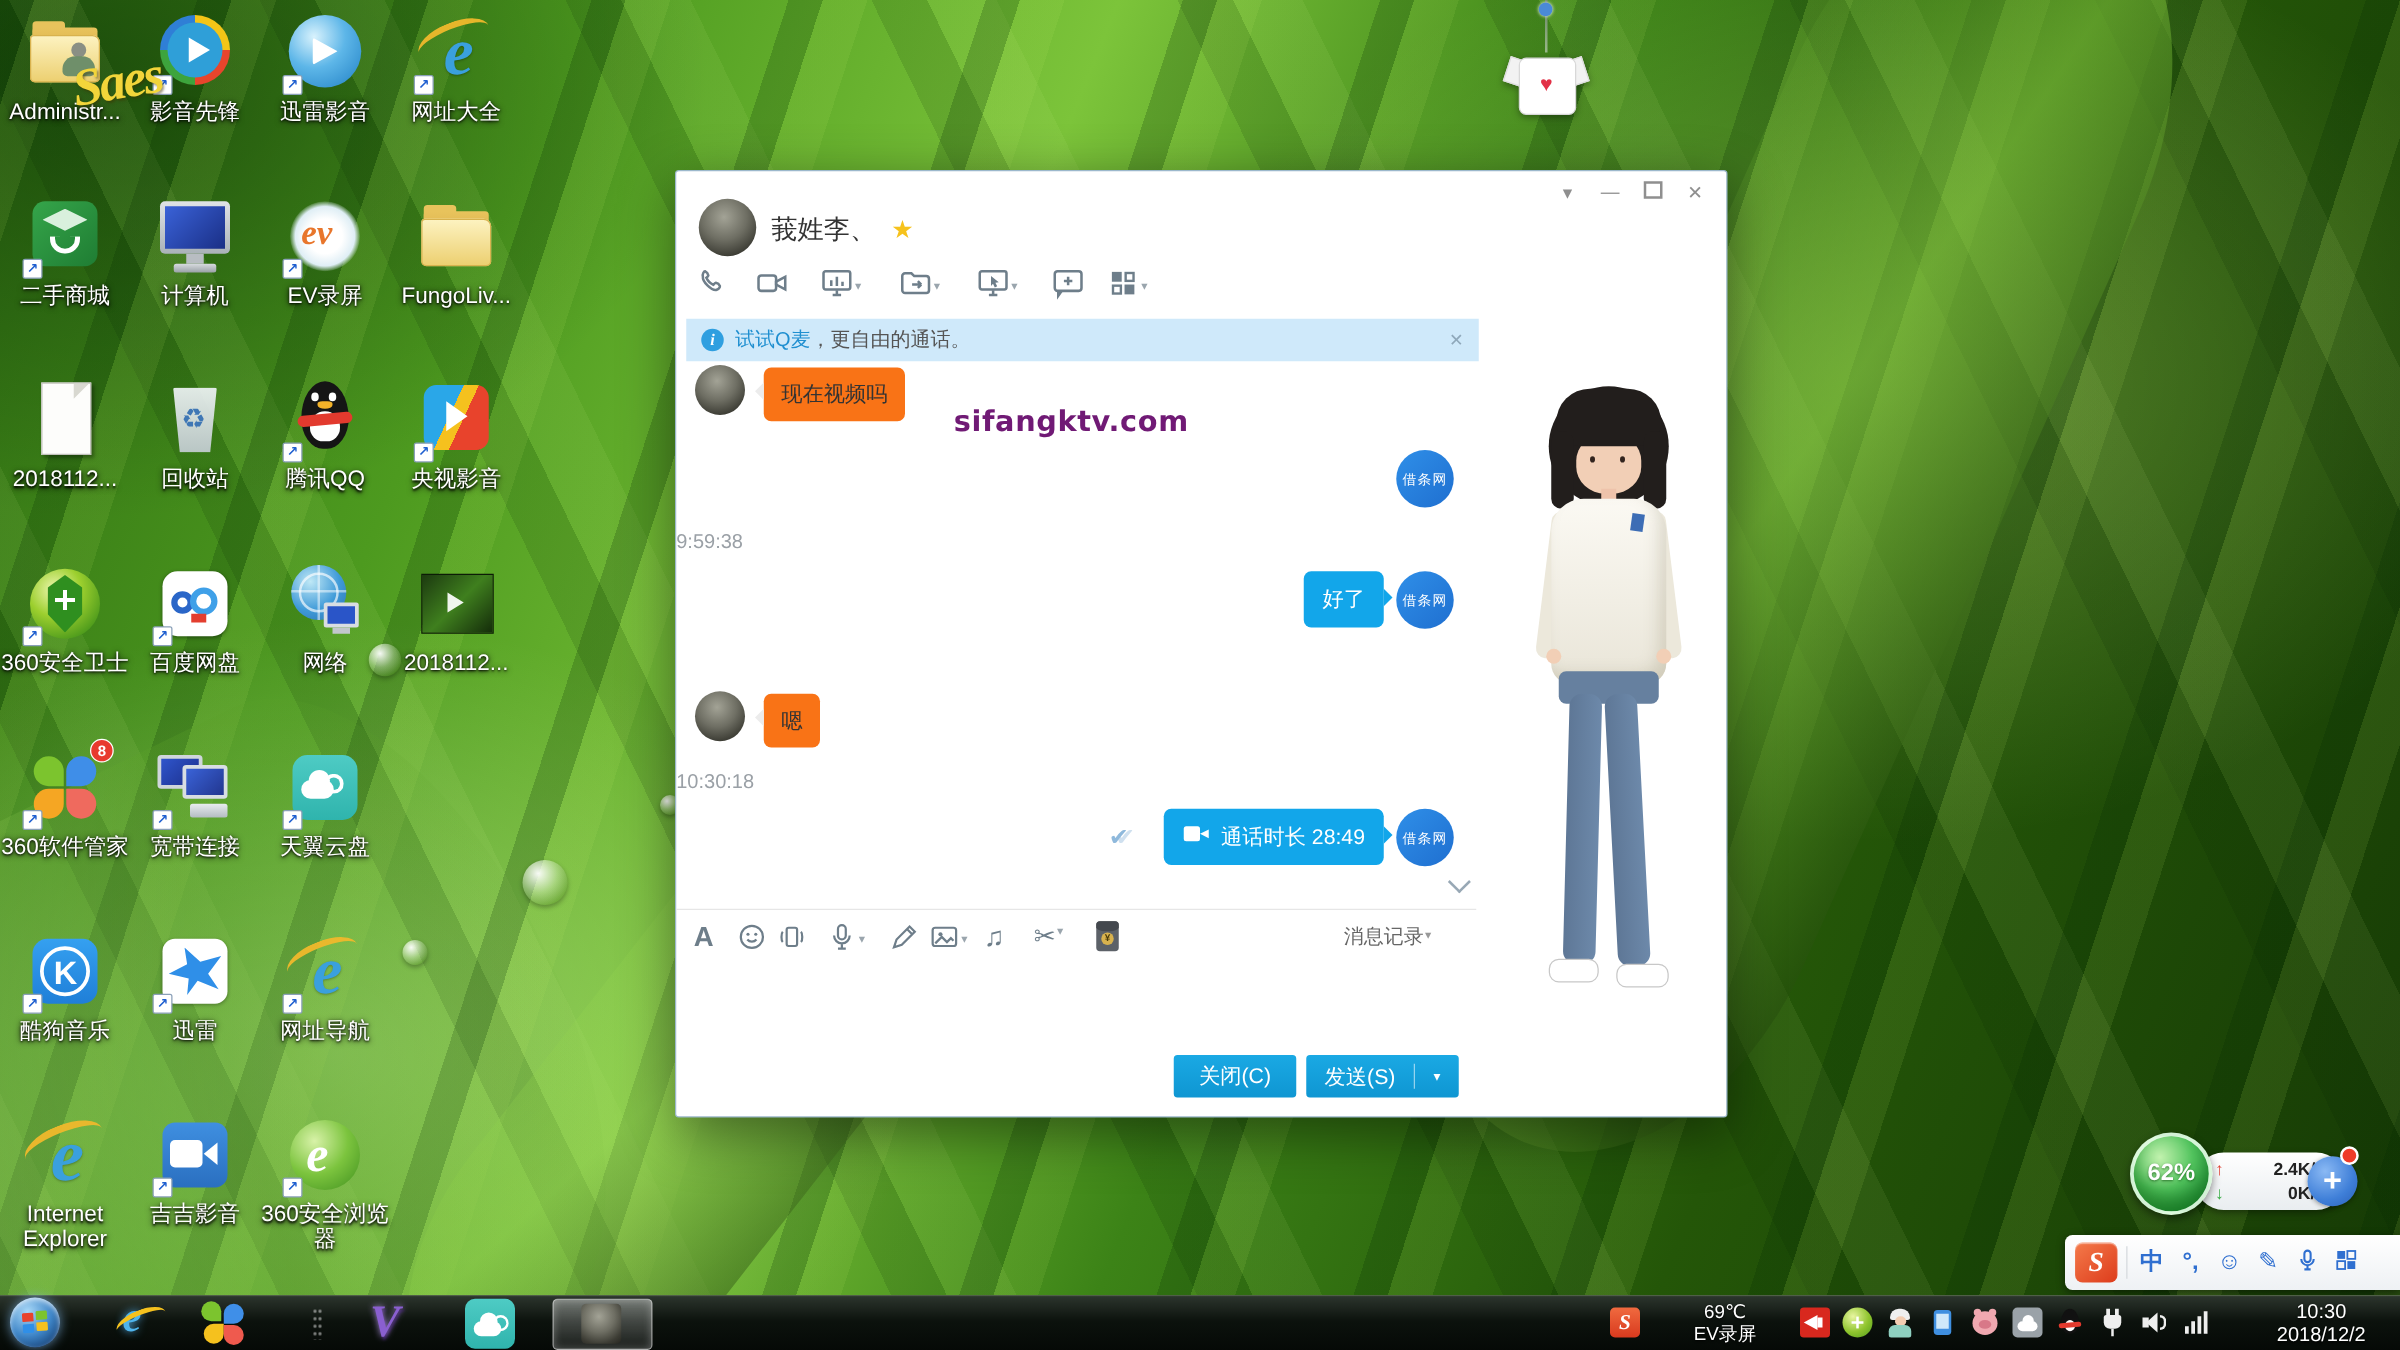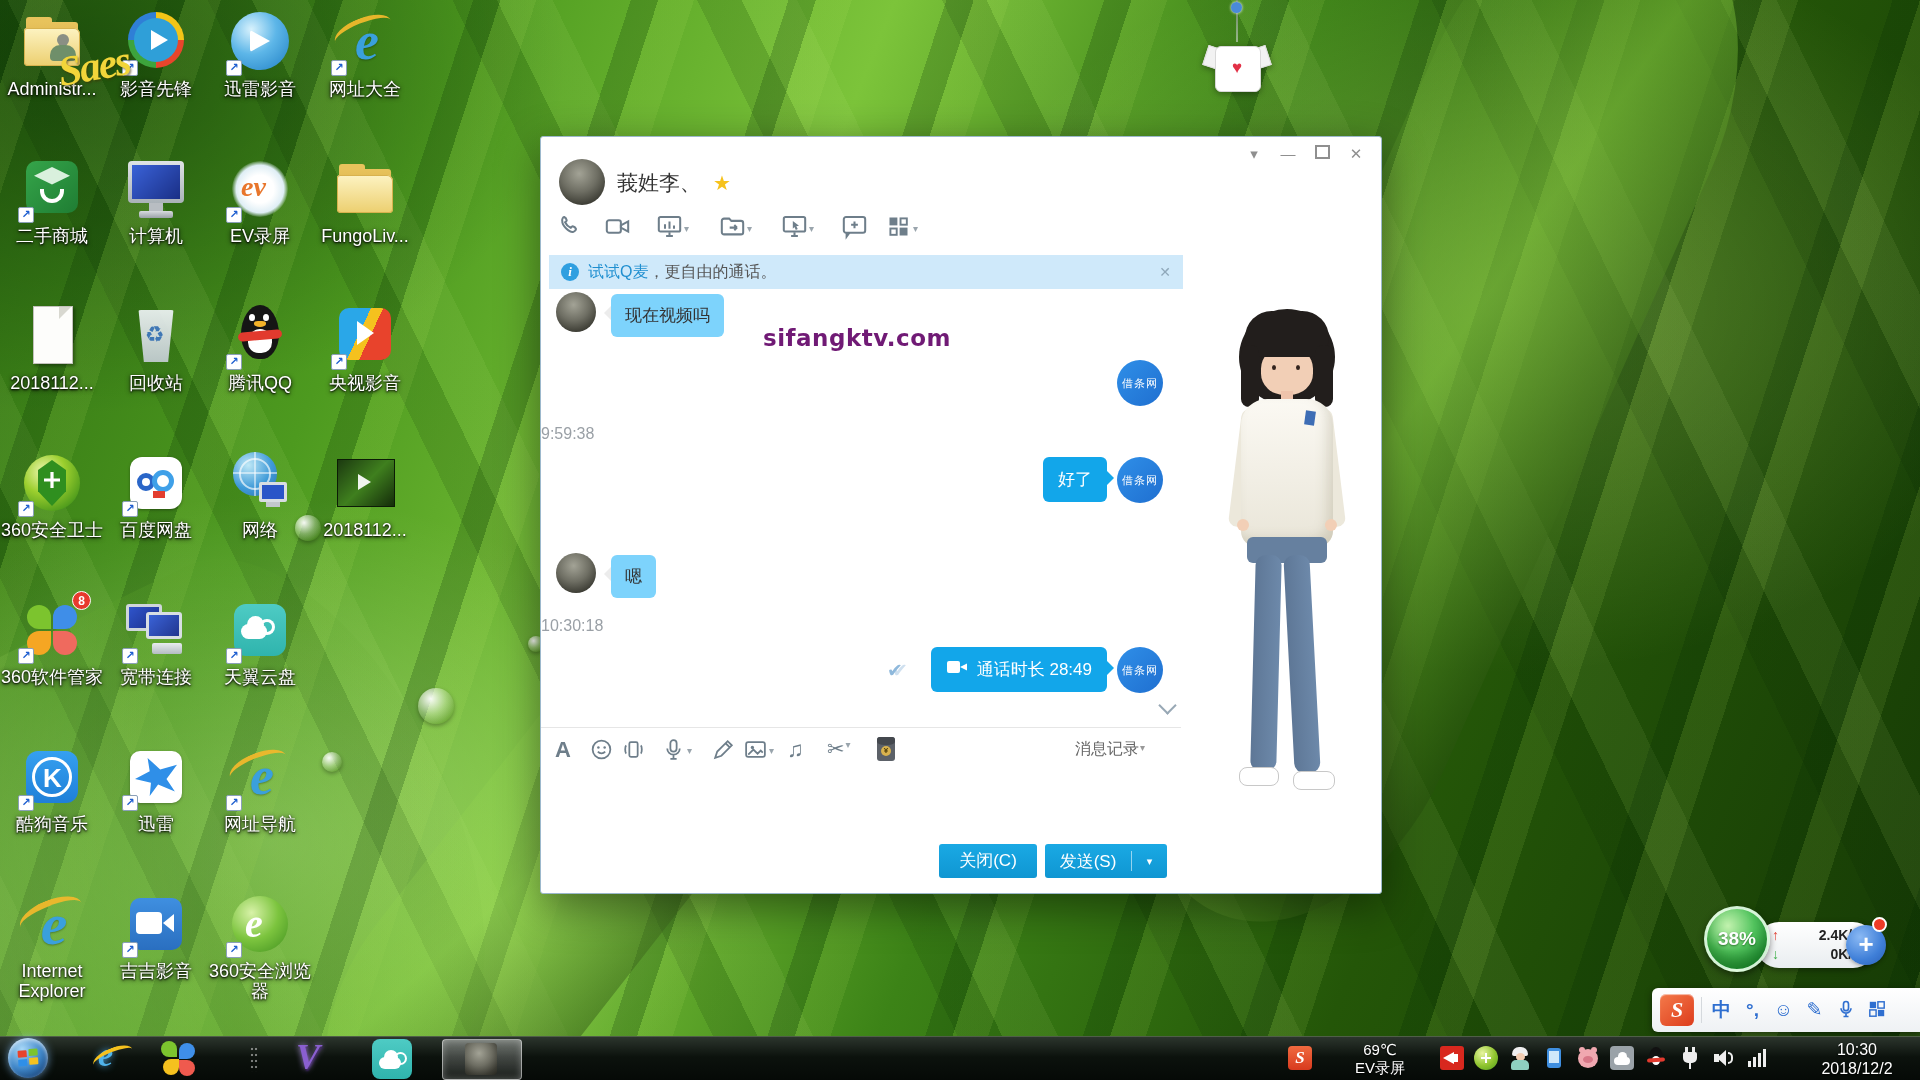--- a/index.html
+++ b/index.html
@@ -58,21 +58,21 @@
   .notice{position:absolute;left:8px;top:118px;width:634px;height:34px;background:#cfe9fa;display:flex;
       align-items:center;padding:0 12px;box-sizing:border-box;font-size:16px;}
   .ninfo{width:18px;height:18px;border-radius:50%;background:#2f9fe0;color:#fff;flex:0 0 18px;
       font:italic bold 13px/18px "Liberation Serif",serif;text-align:center;margin-right:9px;}
   .nlink{color:#1f8fd0;cursor:pointer;}
   .ntext{color:#555;}
   .nclose{margin-left:auto;color:#8fa8ba;font-size:14px;cursor:pointer;}
   .chat{position:absolute;left:0;top:152px;width:640px;height:436px;}
   .row{position:absolute;left:0;width:100%;height:56px;}
   .pav{position:absolute;left:15px;top:0;width:40px;height:40px;border-radius:50%;cursor:pointer;}
-  .bl{position:absolute;left:70px;top:2px;background:#7dd3fc;color:#333;font-size:17px;
+  .bl{position:absolute;left:70px;top:2px;background:#f97316;color:#333;font-size:17px;
       padding:10px 14px;border-radius:6px;white-space:nowrap;}
   .bl::before{content:"";position:absolute;left:-7px;top:12px;border:7px solid transparent;border-right-color:#ececec;border-left:0;}
   .br{position:absolute;right:74px;top:0;background:#12a6ea;color:#fff;font-size:17px;
       padding:11px 15px;border-radius:6px;white-space:nowrap;}
   .br::after{content:"";position:absolute;right:-7px;top:14px;border:7px solid transparent;border-left-color:#12a6ea;border-right:0;}
   .sav{position:absolute;right:18px;top:0;width:46px;height:46px;border-radius:50%;cursor:pointer;
       background:linear-gradient(135deg,#2f8fe8,#1f6fd0);color:#fff;font-size:11px;
       display:flex;align-items:center;justify-content:center;letter-spacing:1px;}
   .ts{position:absolute;left:0;width:640px;text-align:left;color:#9aa0a6;font-size:16px;}
   .chk{position:absolute;right:278px;top:12px;color:#8fb9dc;font-size:19px;text-shadow:5px 0 0 #cfe0ef;}
@@ -535,21 +535,21 @@
       <span class="slabel">发送(S)</span>
       <span class="bsep"></span>
       <span class="bdrop">▾</span>
     </div>
   </div>
 
   <div class="spill">
     <div class="sprow" style="top:4px"><span class="sparr" style="color:#e34234">↑</span><span class="spval">2.4K/s</span></div>
     <div class="sprow" style="top:23px"><span class="sparr" style="color:#3fae4a">↓</span><span class="spval">0K/s</span></div>
   </div>
-  <div class="sball">38%</div>
+  <div class="sball">62%</div>
   <div class="splus">+</div>
   <div class="sdot"></div>
 
   <div class="ime">
     <span class="imes">S</span>
     <span class="imediv"></span>
     <span class="imei">中</span>
     <span class="imei">°,</span>
     <span class="imei">☺</span>
     <span class="imei">✎</span>

